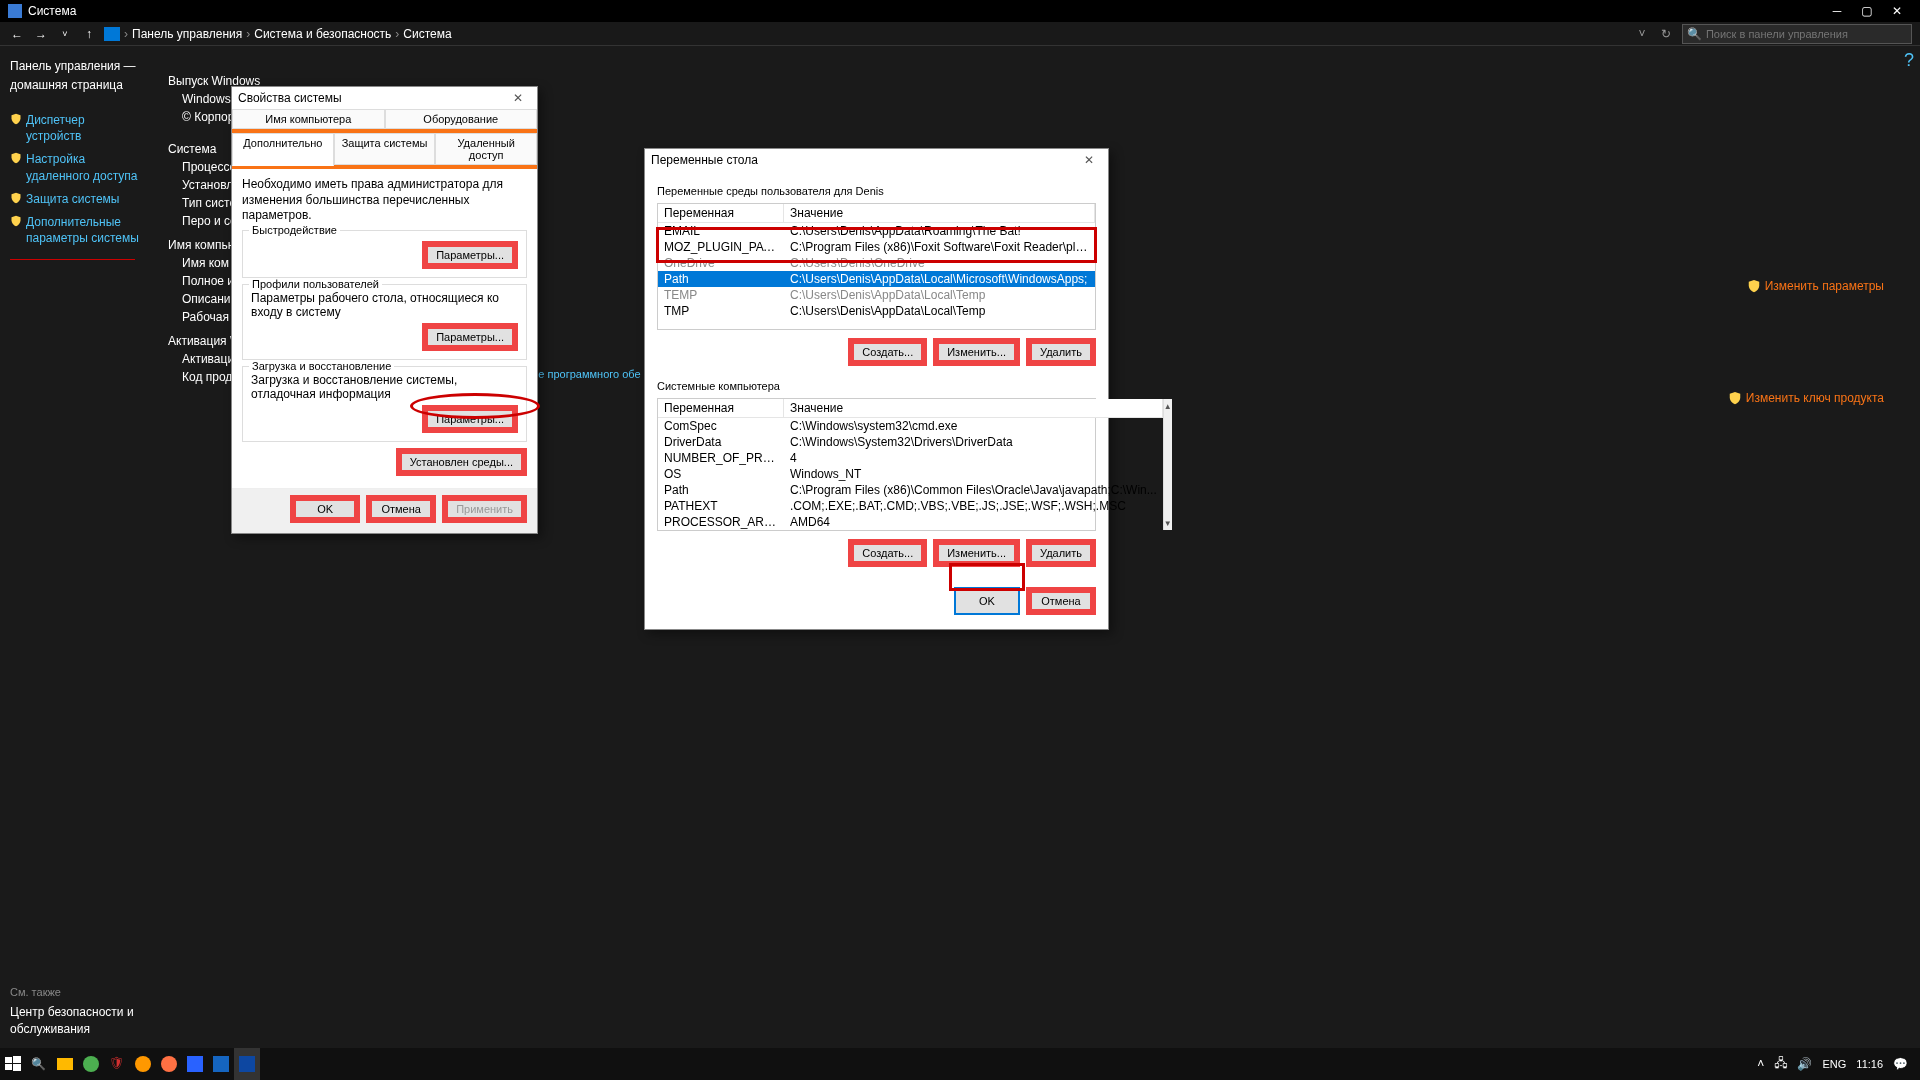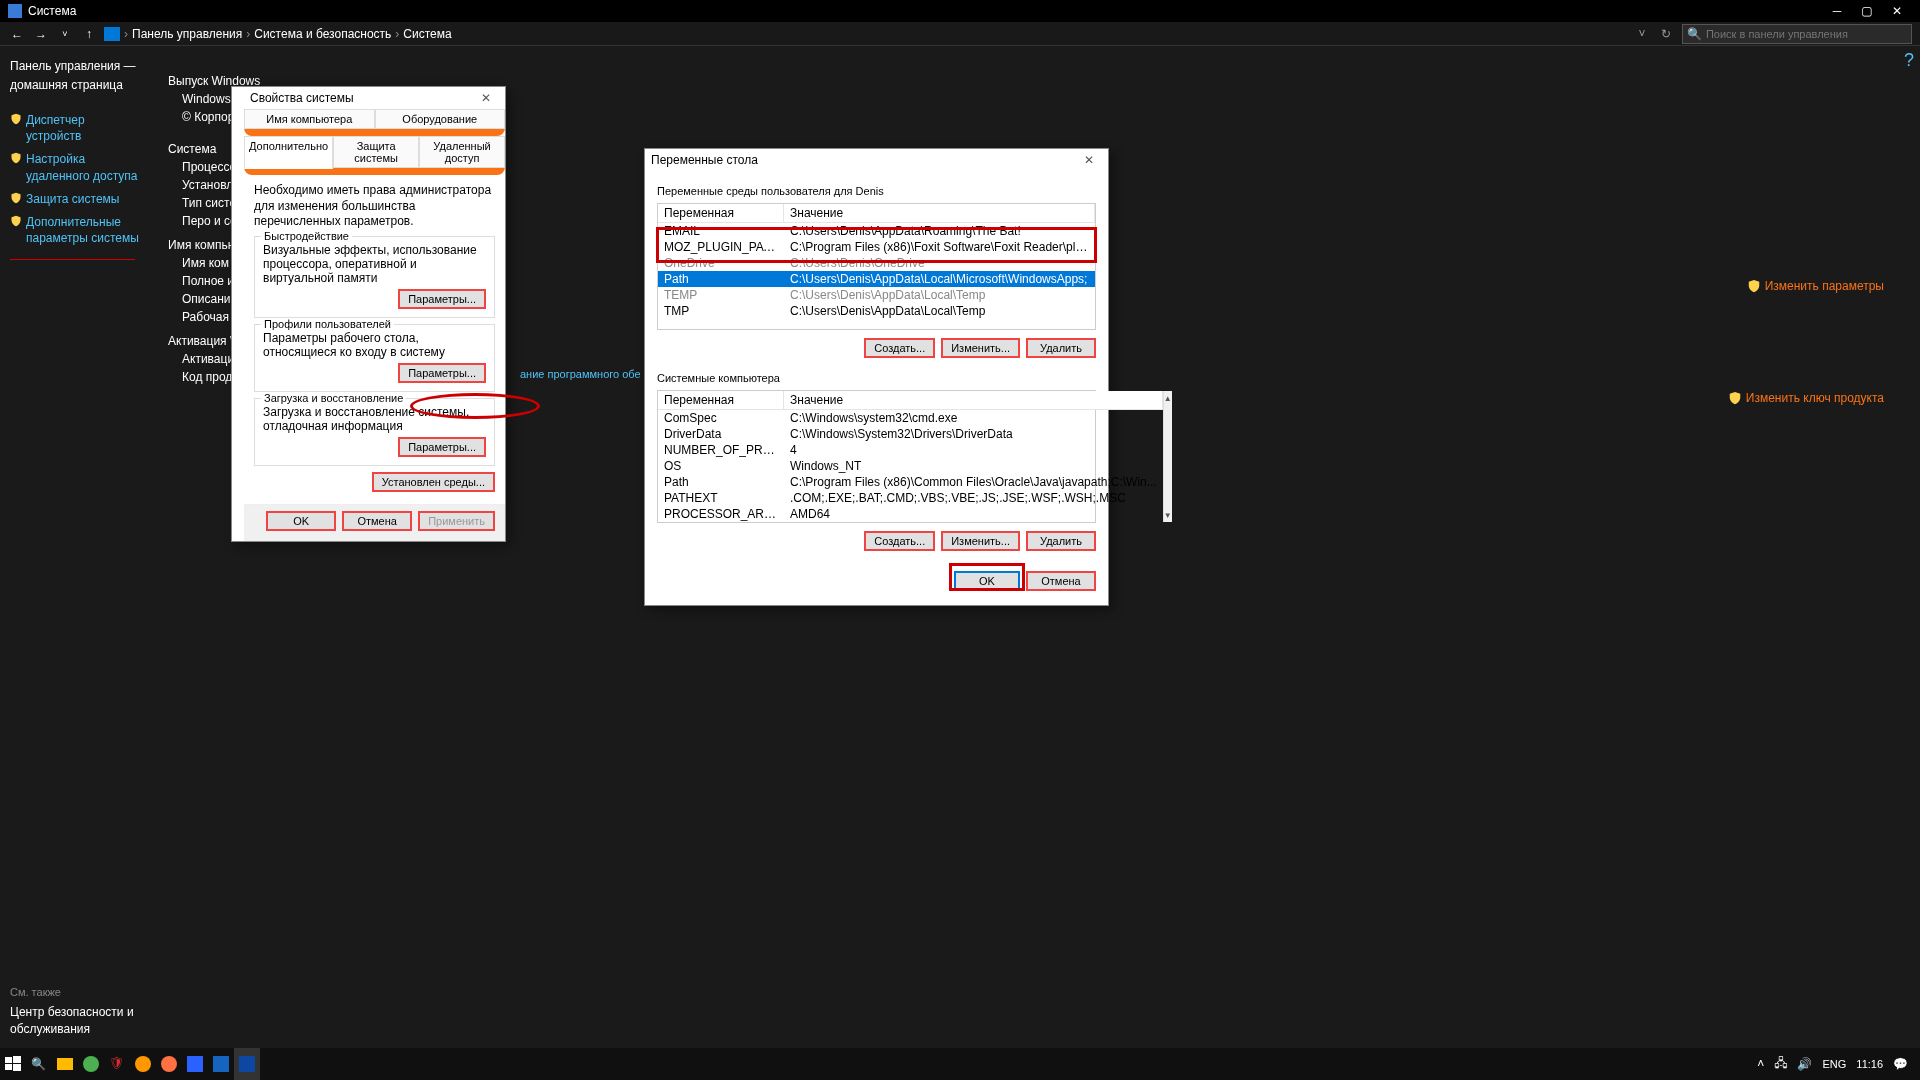--- a/index.html
+++ b/index.html
@@ -41,33 +41,33 @@
 .winlogo { position: absolute; top: 110px; right: 40px; display: flex; align-items: center; gap: 12px; color: #fff; font-size: 36px; font-weight: 300; }
 .winlogo-icon { width: 48px; height: 48px; background: #00a4ef; }
 .winlogo-text { font-size: 38px; color:#fff; letter-spacing:.5px; }
 
 
 .blue-action { position: absolute; right: 36px; color: #f97316; cursor: pointer; display: flex; align-items: center; gap: 4px; font-size:12px; }
 .shield { width: 14px; height: 16px; display:inline-block; }
 
 
 .dlg { position: absolute; background: #fff; color: #000; border: 1px solid #888; box-shadow: 4px 4px 10px rgba(0,0,0,.4); }
-.dlg1 { left: 231px; top: 86px; width: 275px; padding-left: 12px; }
+.dlg1 { left: 231px; top: 86px; width: 307px; }
 .dlg-title { height: 22px; background: #fff; display: flex; align-items: center; padding: 0 6px; font-size: 11px; }
 .dlg-title-text { flex: 1; }
 .dlg-close { width: 26px; height: 18px; display: flex; align-items: center; justify-content: center; color: #555; cursor: pointer; }
-.tabs-row { display: flex; border-bottom: 7px solid #f97316; border-radius: 8px; }
+.tabs-row { display: flex; border-bottom: 4px solid #f97316; }
 .tabs-row.row2 { }
 .tab { flex:1; text-align: center; padding: 3px 4px; border: 1px solid #ddd; font-size: 11px; background: #fafafa; cursor: pointer; }
 .tab.active { background: #fff; border-bottom: 1px solid #fff; margin-bottom:-1px; }
 .dlg-body { padding: 8px 10px; font-size: 11px; }
 .dlg-text { margin-bottom: 6px; line-height: 1.3; }
 .group { border: 1px solid #ddd; padding: 6px 8px 8px; margin: 6px 0; position: relative; font-size:11px; }
 .group-title { position: absolute; top: -7px; left: 6px; background: #fff; padding: 0 3px; font-size: 11px; }
-.btn-win { background: #e1e1e1; border: 2px solid #ef4444; padding: 2px 8px; font-size: 11px; cursor: pointer; min-width:70px; text-align:center; }
+.btn-win { background: #e1e1e1; border: 6px solid #ef4444; padding: 2px 8px; font-size: 11px; cursor: pointer; min-width:70px; text-align:center; }
 .btn-win.default { border:1px solid #0078d7; box-shadow: inset 0 0 0 1px #0078d7; }
 .btn-row { display: flex; justify-content: flex-end; gap: 6px; margin-top: 4px; }
 .ellipse-highlight { position: absolute; border: 3px solid #c00; border-radius: 50%; pointer-events: none; }
 
 
 .dlg2 { left: 644px; top: 148px; width: 465px; }
 .dlg2 .dlg-body { padding: 10px 12px; }
 .env-group-label { font-size: 11px; margin: 4px 0 6px; }
 .env-table { border: 1px solid #ccc; width: 100%; height: auto; }
 .env-header { display: flex; background: #fff; border-bottom: 1px solid #e5e5e5; }
@@ -224,21 +224,20 @@
   <div class="tabs-row row2">
     <div class="tab active">Дополнительно</div>
     <div class="tab">Защита системы</div>
     <div class="tab">Удаленный доступ</div>
   </div>
   <div class="dlg-body">
     <div class="dlg-text">Необходимо иметь права администратора для изменения большинства перечисленных параметров.</div>
 
     <div class="group">
       <span class="group-title">Быстродействие</span>
-      <div>Визуальные эффекты, использование процессора, оперативной и виртуальной памяти</div>
       <div class="btn-row">
           <button class="btn-win">Параметры...</button>
         </div>
     </div>
 
     <div class="group">
       <span class="group-title">Профили пользователей</span>
       <div>Параметры рабочего стола, относящиеся ко входу в систему</div>
       <div class="btn-row">
           <button class="btn-win">Параметры...</button>

